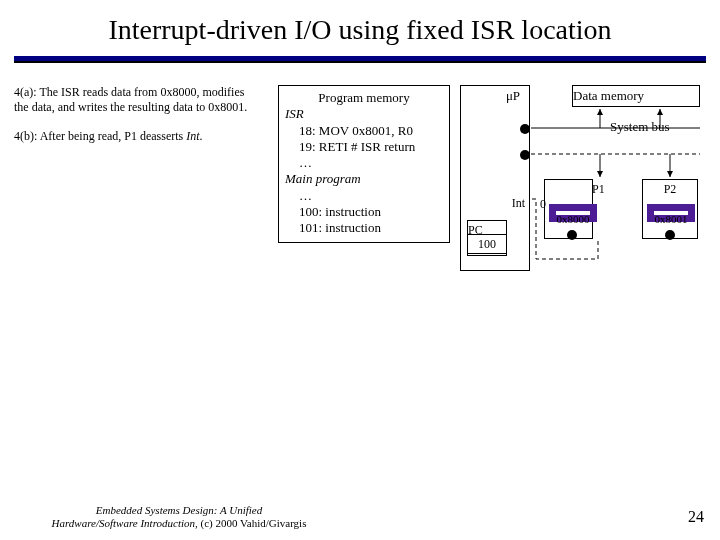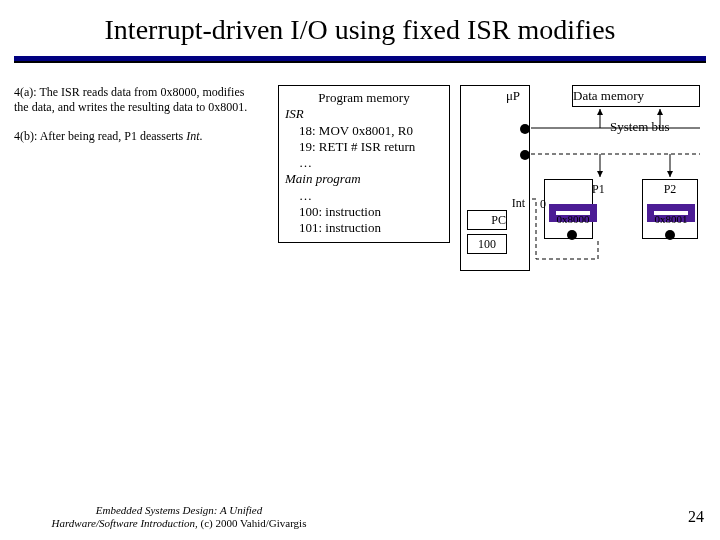--- a/index.html
+++ b/index.html
@@ -13,39 +13,39 @@
   .left em { font-style: italic; }
   .progmem { position: absolute; left: 278px; top: 22px; width: 172px; border: 1px solid #000; font-size: 13px; padding: 4px 6px 6px; line-height: 1.25; }
   .progmem .hd { text-align: center; }
   .progmem .sec { font-style: italic; }
   .progmem .row { white-space: nowrap; padding-left: 14px; }
   .uP { position: absolute; left: 460px; top: 22px; width: 70px; height: 186px; border: 1px solid #000; padding-left: 36px; }
   .uP .lbl { text-align: center; font-size: 13px; padding-top: 2px; }
   .pin1 { position: absolute; right: -1px; top: 38px; width: 10px; height: 10px; background: #000; border-radius: 50%; }
   .pin2 { position: absolute; right: -1px; top: 64px; width: 10px; height: 10px; background: #000; border-radius: 50%; }
   .intlbl { position: absolute; right: 4px; top: 110px; font-size: 12px; }
-  .pcbox { position: absolute; left: 6px; top: 124px; width: 40px; height: 20px; border: 1px solid #000; font-size: 12px; text-align: right; line-height: 18px; }
+  .pcbox { position: absolute; left: 6px; top: 134px; width: 40px; height: 36px; border: 1px solid #000; font-size: 12px; text-align: left; line-height: 18px; }
   .pcval { position: absolute; left: 6px; top: 148px; width: 40px; height: 20px; border: 1px solid #000; font-size: 12px; text-align: center; line-height: 18px; }
   .dmem { position: absolute; left: 572px; top: 22px; width: 128px; border: 1px solid #000; font-size: 13px; text-align: left; padding: 2px 0; }
   .sysbus { position: absolute; left: 610px; top: 56px; font-size: 13px; }
   .p1 { position: absolute; left: 544px; top: 116px; width: 36px; height: 60px; border: 1px solid #000; font-size: 12px; text-align: center; padding-left: 47px; }
   .p2 { position: absolute; left: 642px; top: 116px; width: 56px; height: 60px; border: 1px solid #000; font-size: 12px; text-align: center; }
   .p1 .plab, .p2 .plab { padding-top: 2px; }
   .p1 .addr, .p2 .addr { position: absolute; left: 4px; top: 24px; width: 48px; height: 18px; border: 7px solid #4c1d95; line-height: 16px; font-size: 11px; }
   .p1 .pdot, .p2 .pdot { position: absolute; left: 22px; bottom: -2px; width: 10px; height: 10px; background: #000; border-radius: 50%; }
   .zero { position: absolute; left: 540px; top: 134px; font-size: 12px; }
   svg.wires { position: absolute; left: 0; top: 0; width: 720px; height: 300px; pointer-events: none; }
   .footer { position: absolute; left: 14px; bottom: 10px; width: 330px; font-size: 11px; font-style: italic; text-align: center; line-height: 1.2; }
   .pagenum { position: absolute; right: 16px; bottom: 14px; font-size: 16px; }
 </style>
 </head>
 <body>
 <div class="slide">
 
-<div class="title">Interrupt-driven I/O using fixed ISR modifies</div>
+<div class="title">Interrupt-driven I/O using fixed ISR location</div>
 <div class="rule"></div>
 
 <div class="body">
 
   <div class="left">
     <p><span>4(a):</span><span> The ISR reads data from 0x8000, modifies the data, and writes the resulting data to 0x8001.</span></p>
     <p><span>4(b):</span><span> After being read, P1 deasserts </span><em>Int.</em></p>
   </div>
 
   <div class="progmem">

